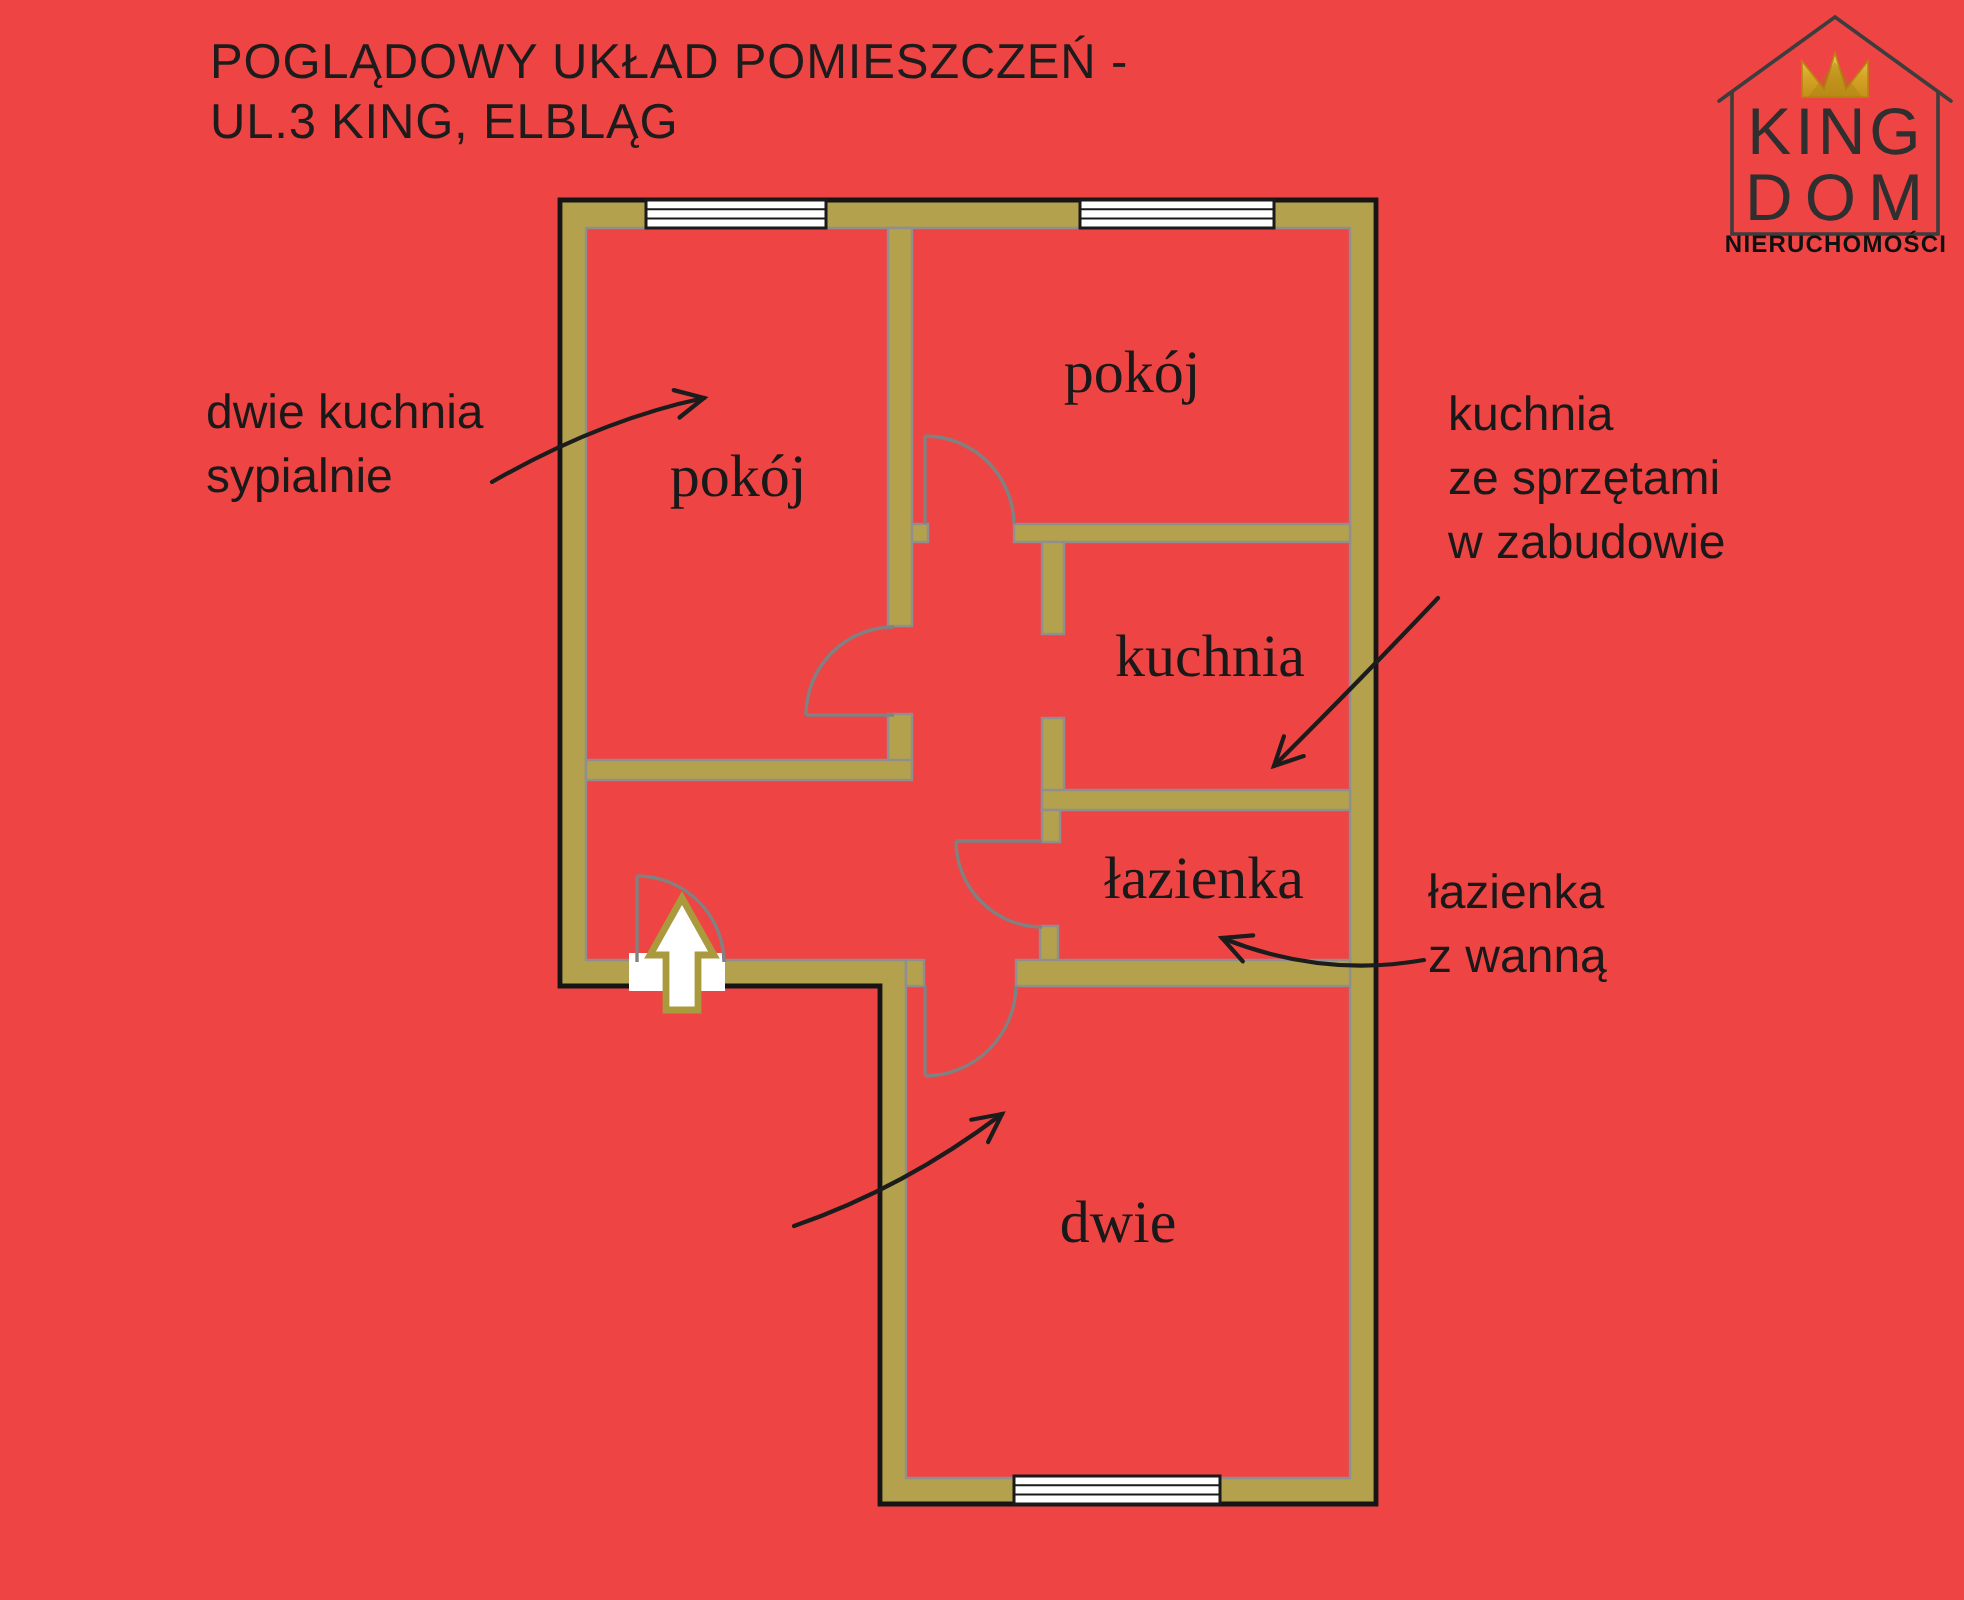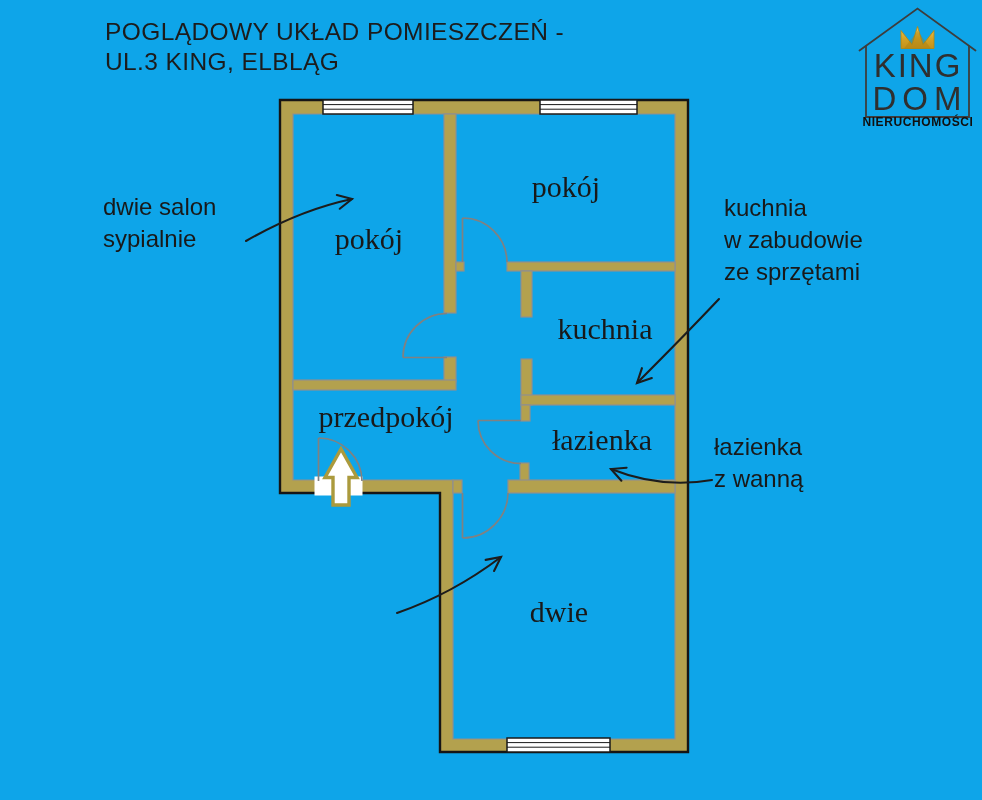--- a/index.html
+++ b/index.html
@@ -1,17 +1,17 @@
 <!DOCTYPE html>
 <html><head>
 <meta charset="utf-8">
 <style>
   html,body{margin:0;padding:0;background:#ffffff;}
   #stage{
-    position:relative;width:982px;height:800px;background:#0ea5e9;overflow:hidden;
+    position:relative;width:982px;height:800px;background:#ef4444;overflow:hidden;
     font-family:"Liberation Sans","DejaVu Sans",sans-serif;color:#1a1a1a;
   }
   #plan-svg{position:absolute;left:0;top:0;width:982px;height:800px;}
   .title{
     position:absolute;left:105px;top:17px;font-size:24.5px;line-height:30px;
     letter-spacing:0.4px;color:#1c1c1c;white-space:nowrap;
   }
   .room-label{
     position:absolute;transform:translate(-50%,-50%);font-size:30px;color:#191919;
     white-space:nowrap;
@@ -134,31 +134,30 @@
     <div>UL.3 KING, ELBLĄG</div>
   </div>
 
   <div id="logo-king" class="logo-word">KING</div>
   <div id="logo-dom" class="logo-word">DOM</div>
   <div id="logo-sub">NIERUCHOMOŚCI</div>
 
   <div class="room-label" style="left:369px;top:239px">pokój</div>
   <div class="room-label" style="left:566px;top:187px">pokój</div>
   <div class="room-label" style="left:605px;top:329px">kuchnia</div>
-  <div class="room-label" style="left:386px;top:417px">przedpokój</div>
   <div class="room-label" style="left:602px;top:440px">łazienka</div>
   <div class="room-label" style="left:559px;top:612px">dwie</div>
 
   <div class="note" style="left:103px;top:191px">
-    <div>dwie salon</div>
+    <div>dwie kuchnia</div>
     <div>sypialnie</div>
   </div>
   <div class="note" style="left:724px;top:192px">
     <div>kuchnia</div>
+    <div>ze sprzętami</div>
     <div>w zabudowie</div>
-    <div>ze sprzętami</div>
   </div>
   <div class="note" style="left:714px;top:431px">
     <div>łazienka</div>
     <div>z wanną</div>
   </div>
 
 </div>
 
 </body></html>

